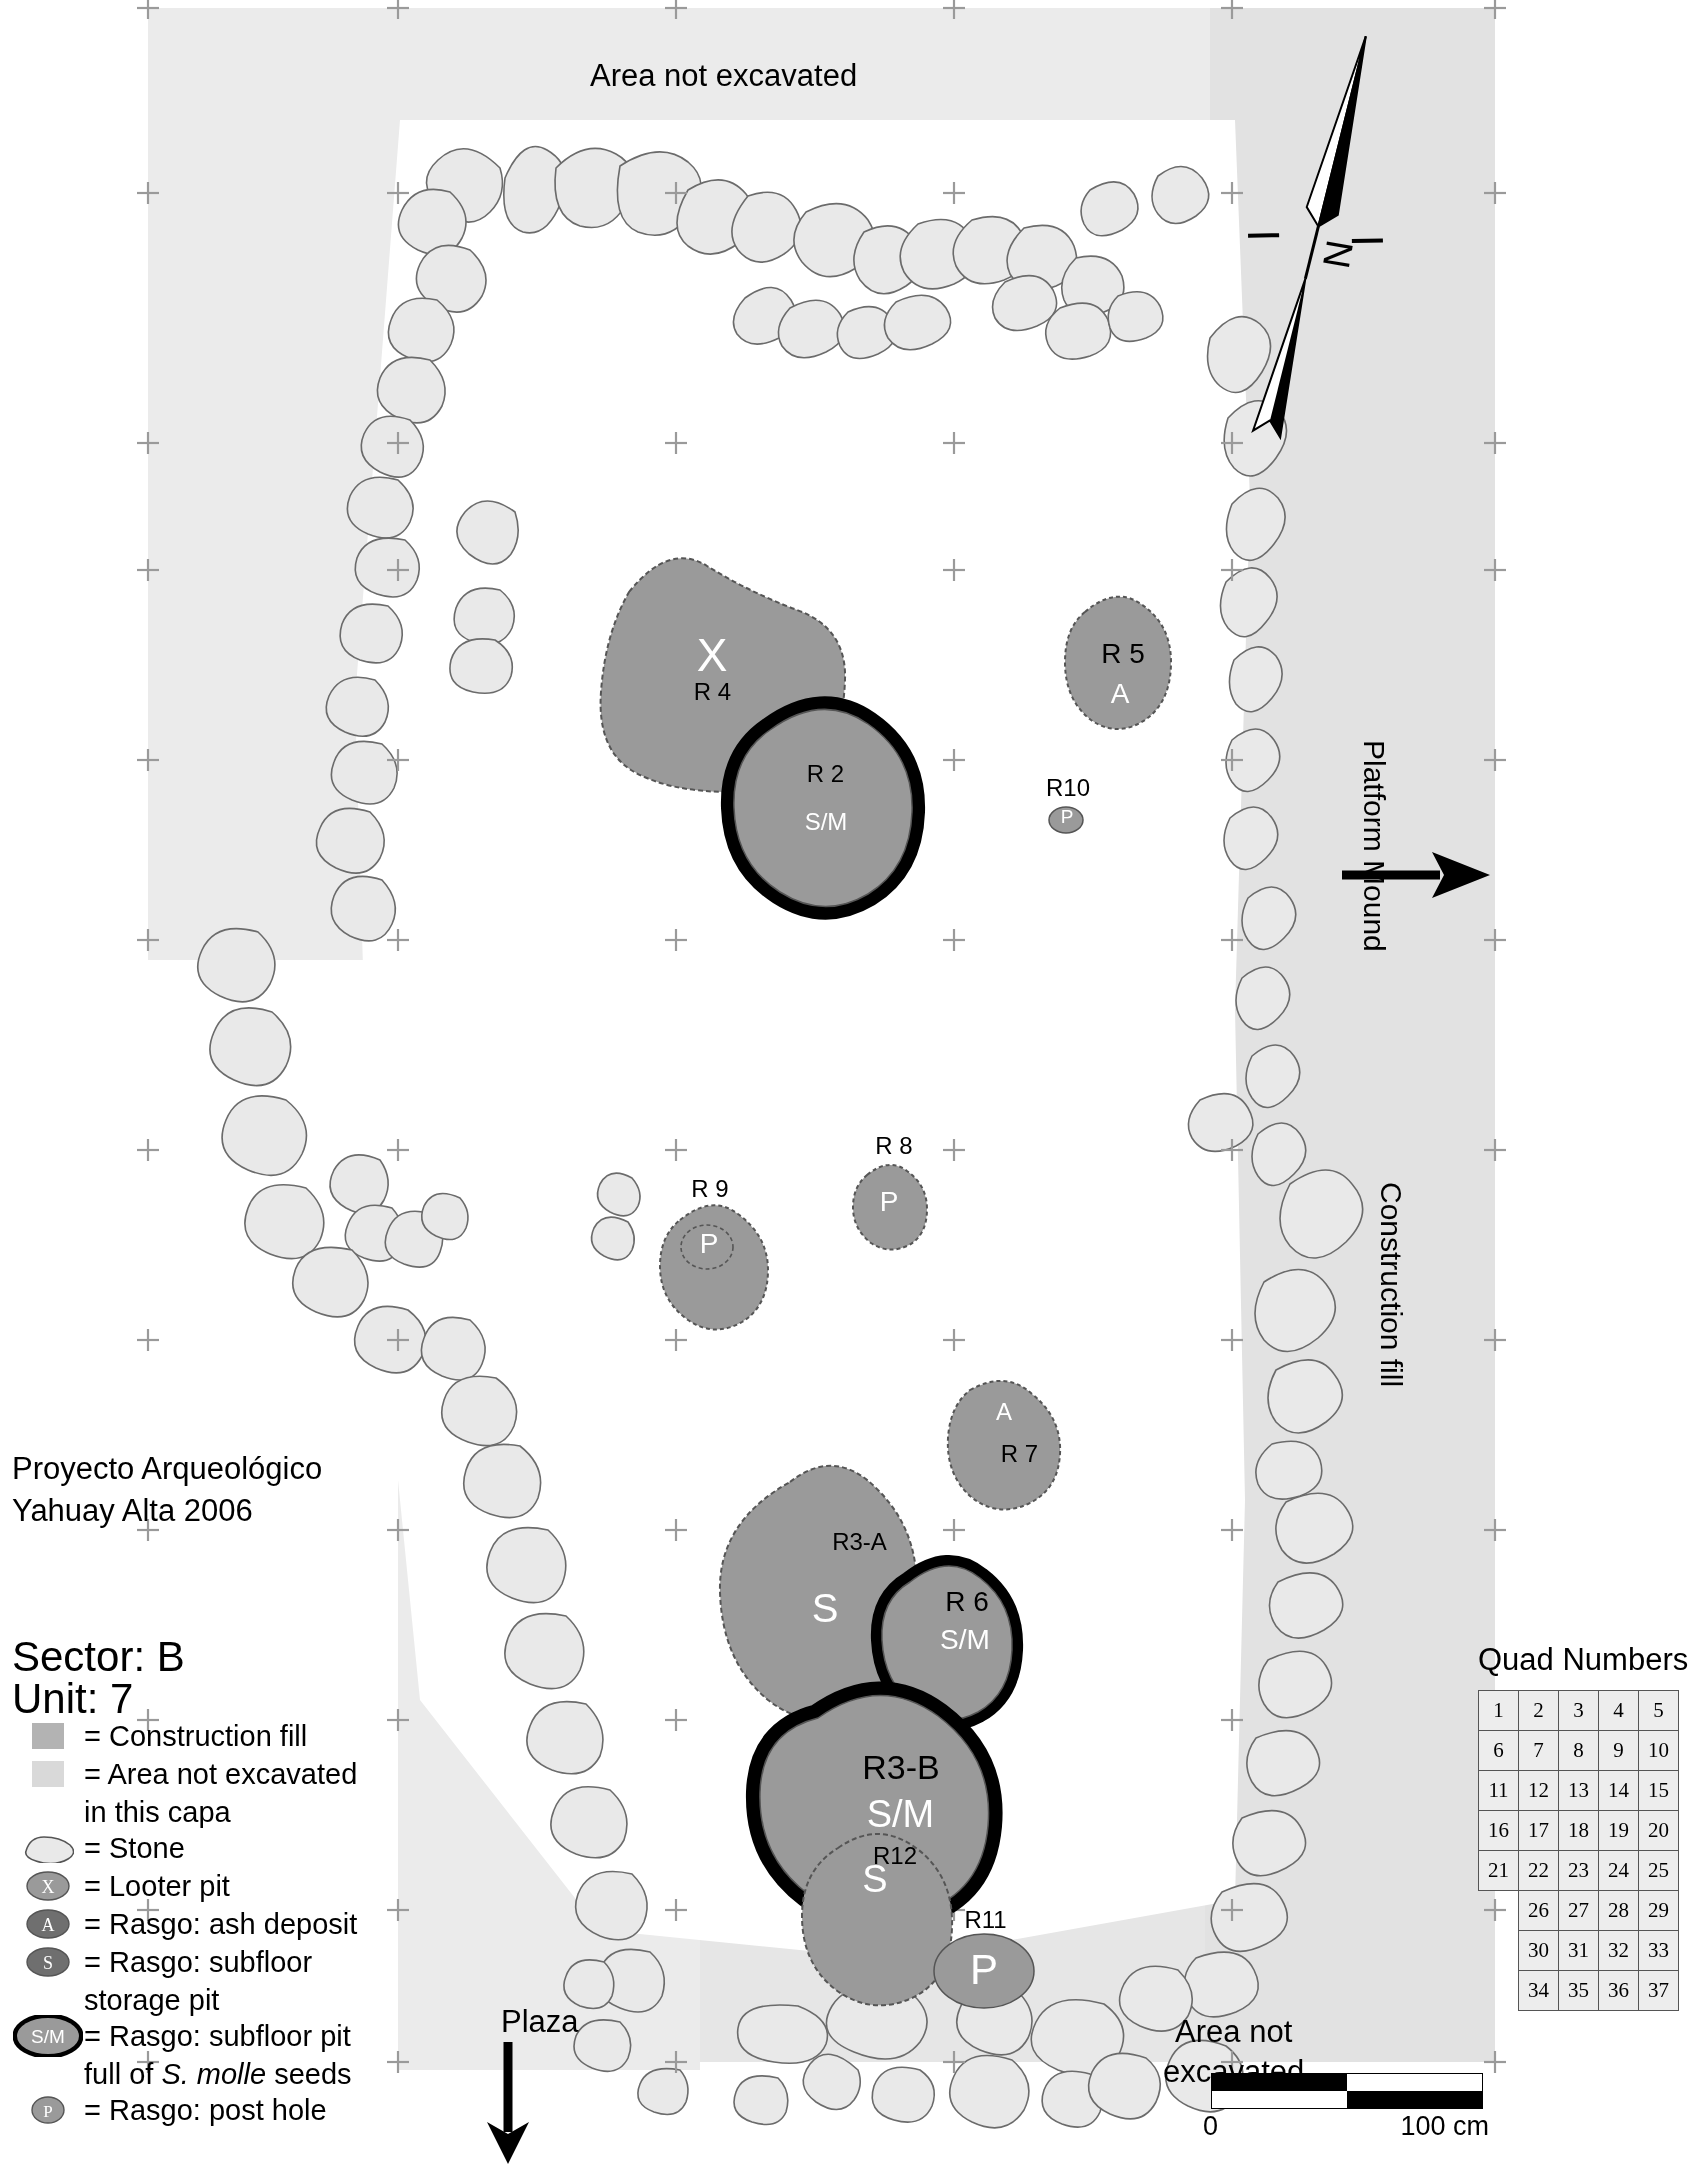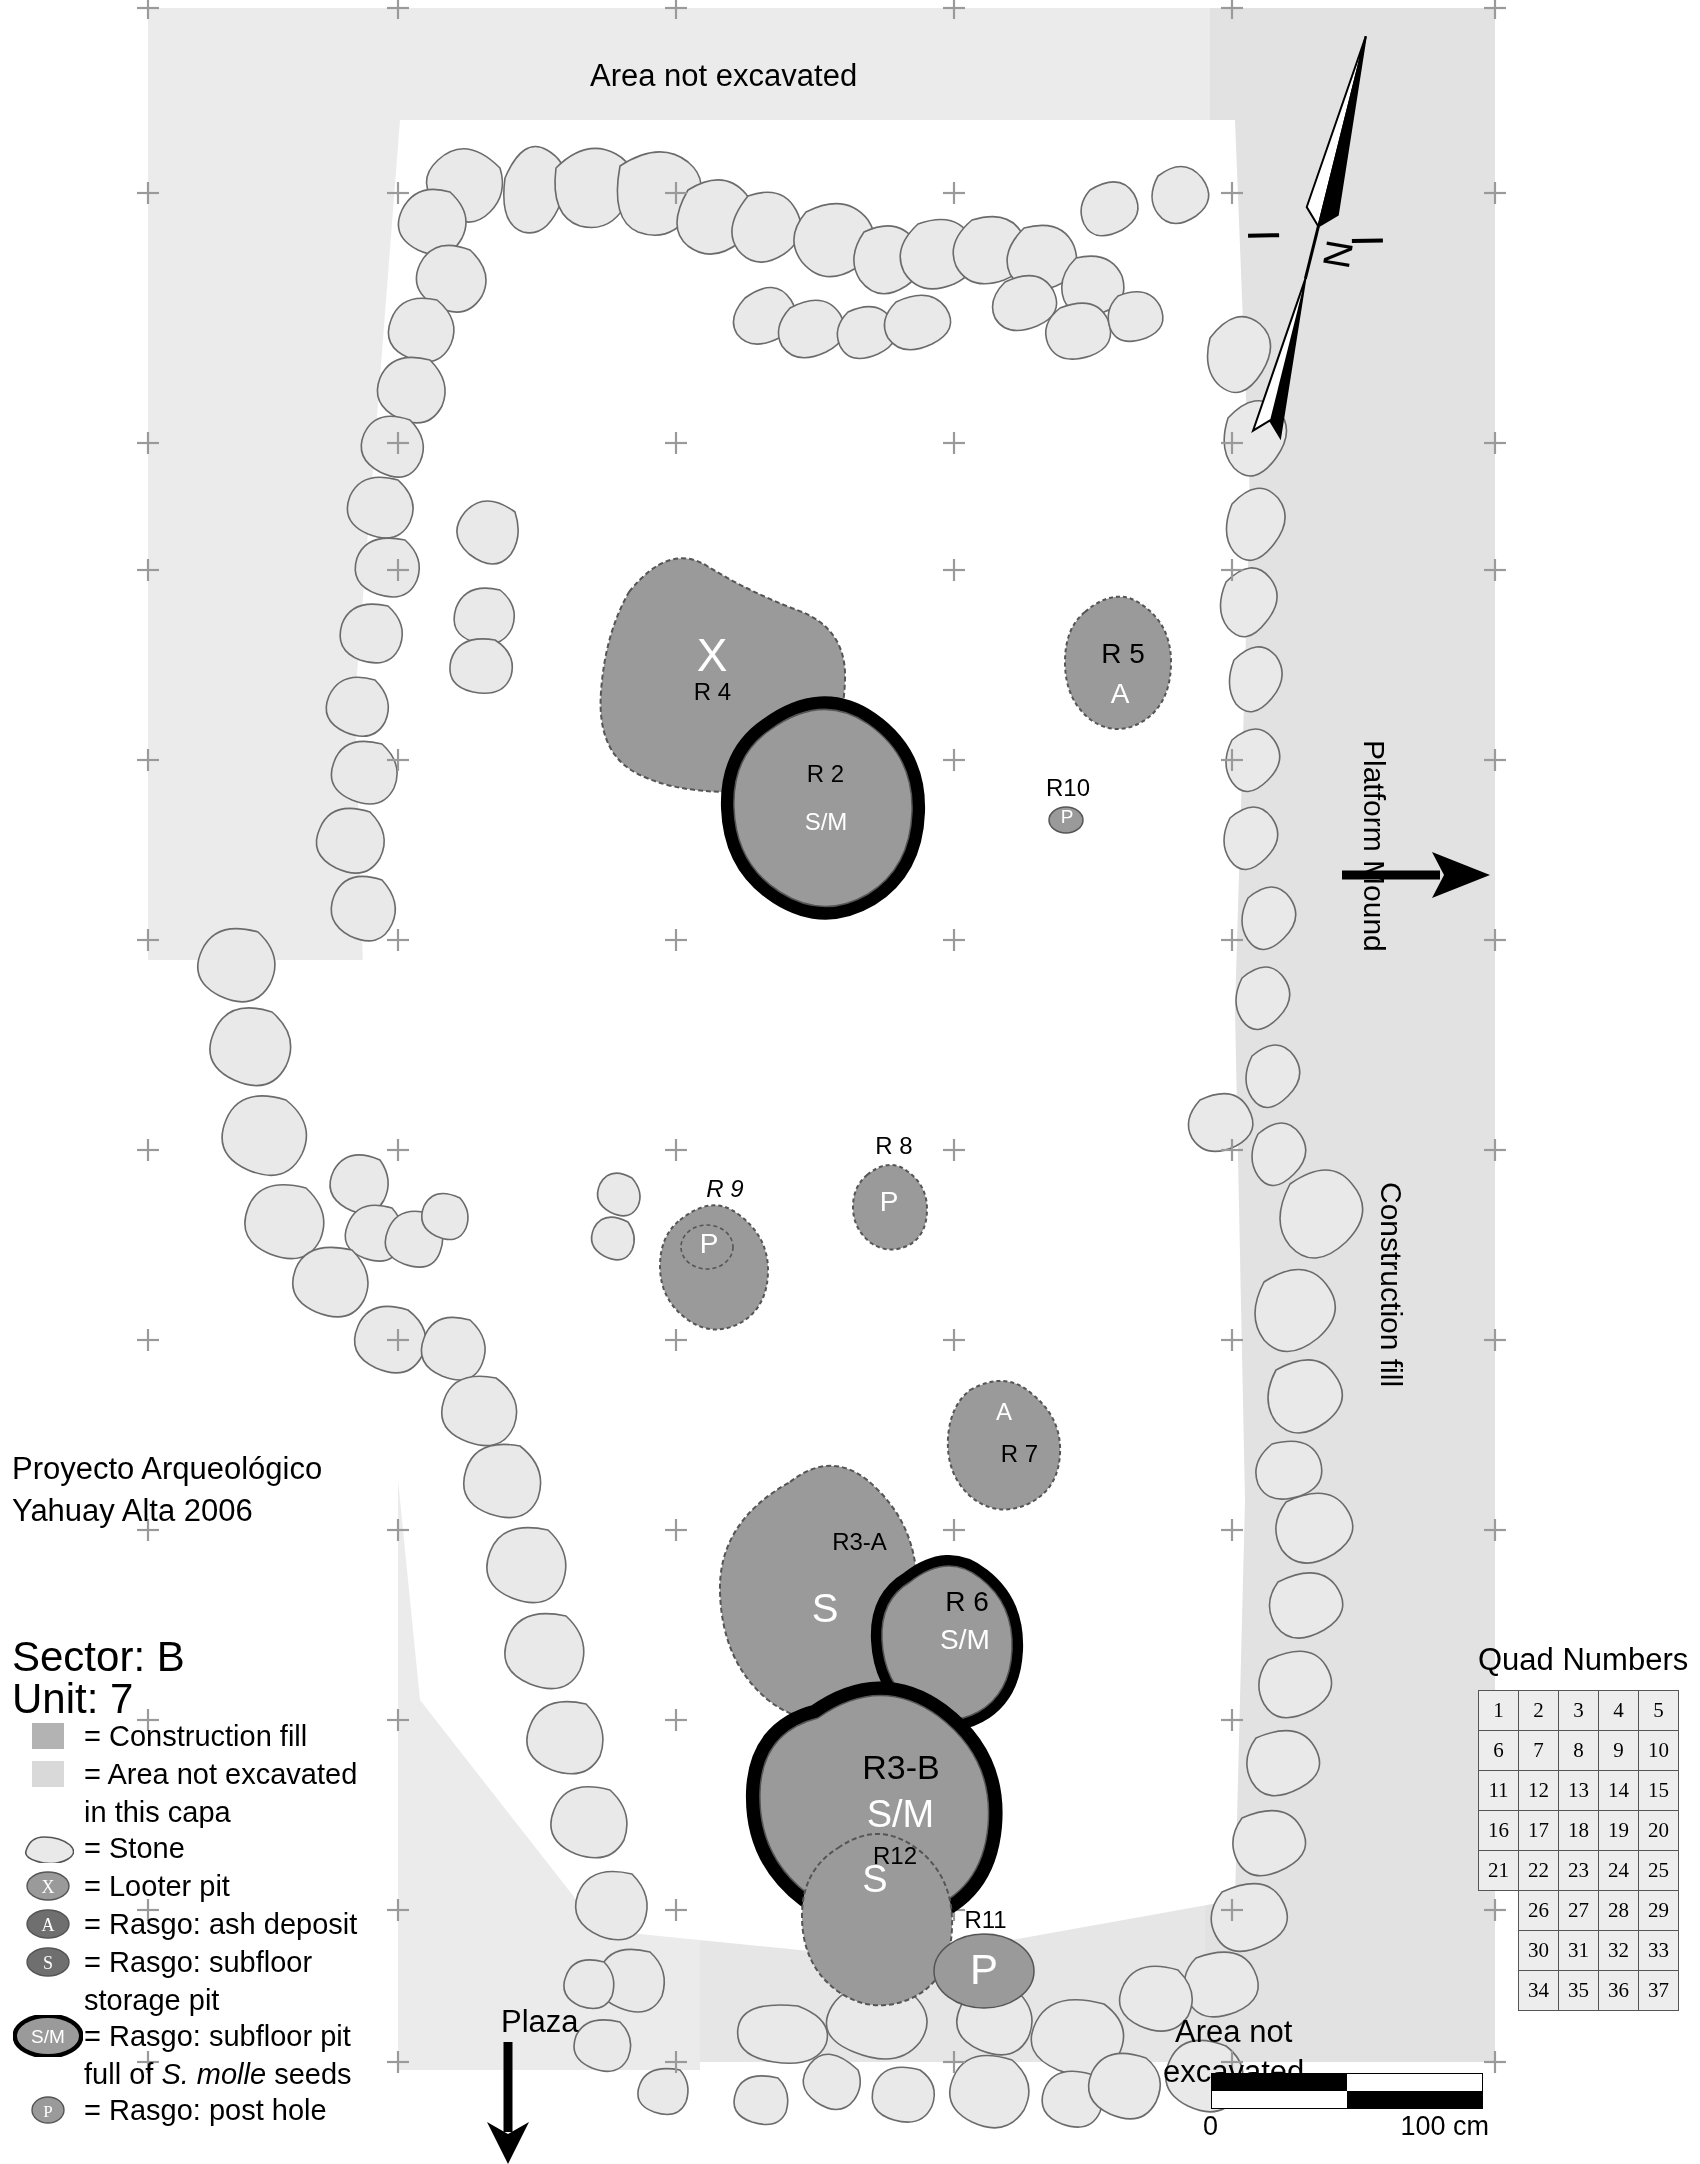--- a/index.html
+++ b/index.html
@@ -364,21 +364,21 @@
 
   <div class="feat-label small" style="left:1078px;top:638px;width:90px;">R 5</div>
   <div class="feat-label white small" style="left:1085px;top:678px;width:70px;">A</div>
 
   <div class="feat-label" style="left:1018px;top:774px;width:100px;">R10</div>
   <div class="feat-label white" style="left:1055px;top:806px;width:24px;font-size:19px;">P</div>
 
   <div class="feat-label" style="left:849px;top:1132px;width:90px;">R 8</div>
   <div class="feat-label white small" style="left:869px;top:1186px;width:40px;">P</div>
 
-  <div class="feat-label" style="left:680px;top:1175px;width:90px;font-style:italic;">R 9</div>
+  <div class="feat-label" style="left:665px;top:1175px;width:90px;">R 9</div>
   <div class="feat-label white small" style="left:689px;top:1228px;width:40px;">P</div>
 
   <div class="feat-label white" style="left:982px;top:1398px;width:44px;">A</div>
   <div class="feat-label" style="left:972px;top:1440px;width:95px;">R 7</div>
 
   <div class="feat-label" style="left:792px;top:1528px;width:135px;text-align:center;">R3-A</div>
   <div class="feat-label white" style="left:803px;top:1586px;width:44px;font-size:40px;">S</div>
 
   <div class="feat-label small" style="left:912px;top:1586px;width:110px;">R 6</div>
   <div class="feat-label white small" style="left:905px;top:1624px;width:120px;">S/M</div>

